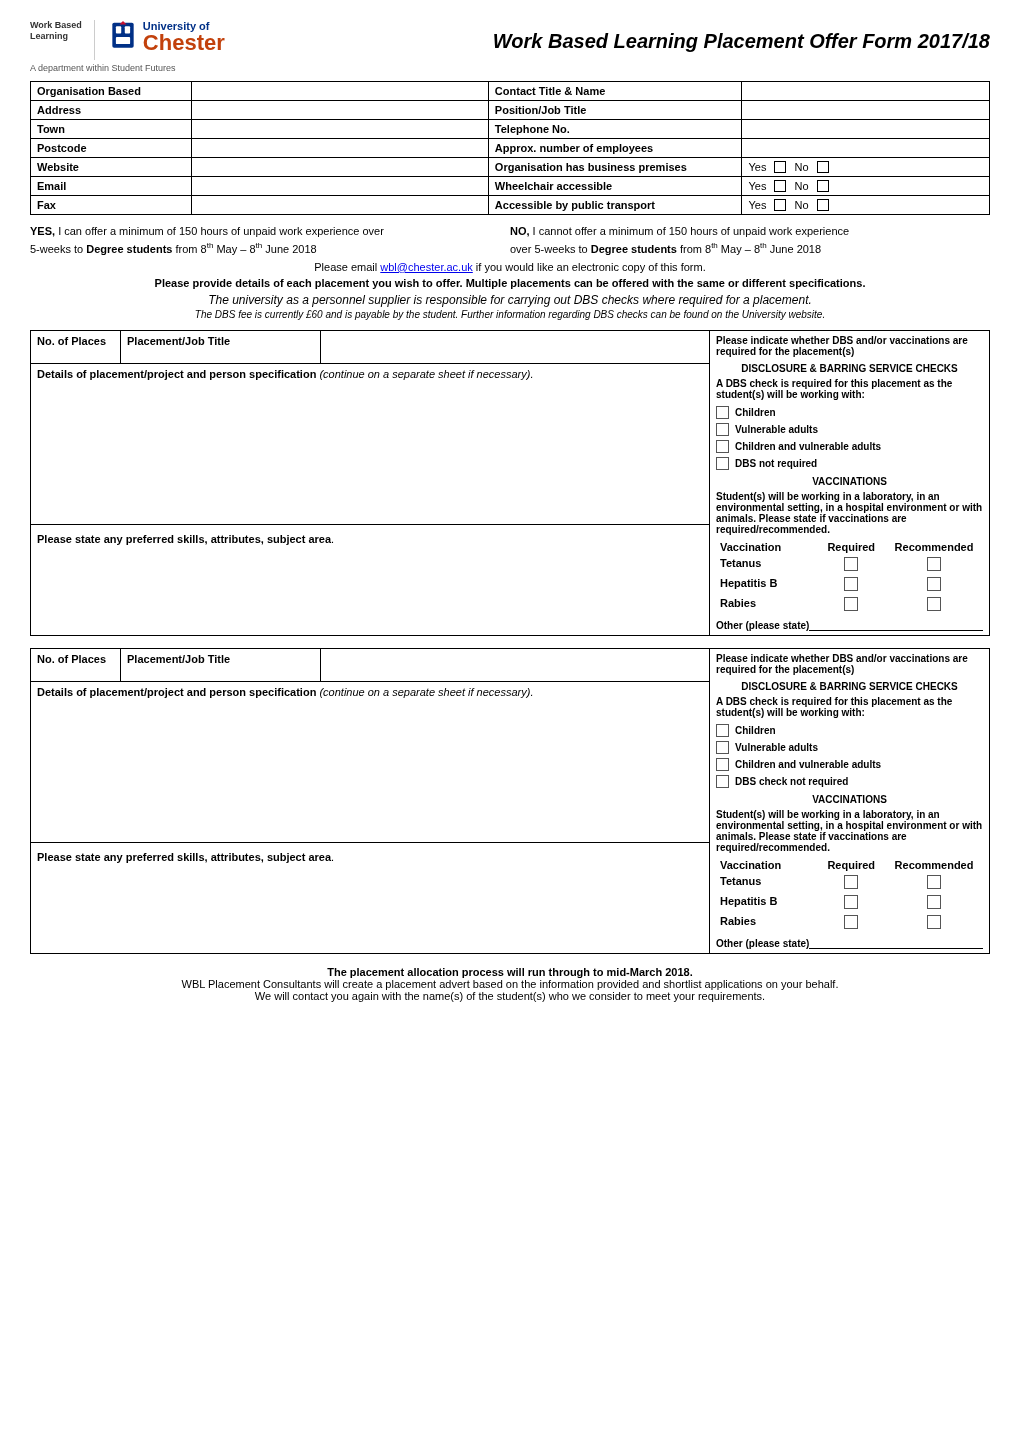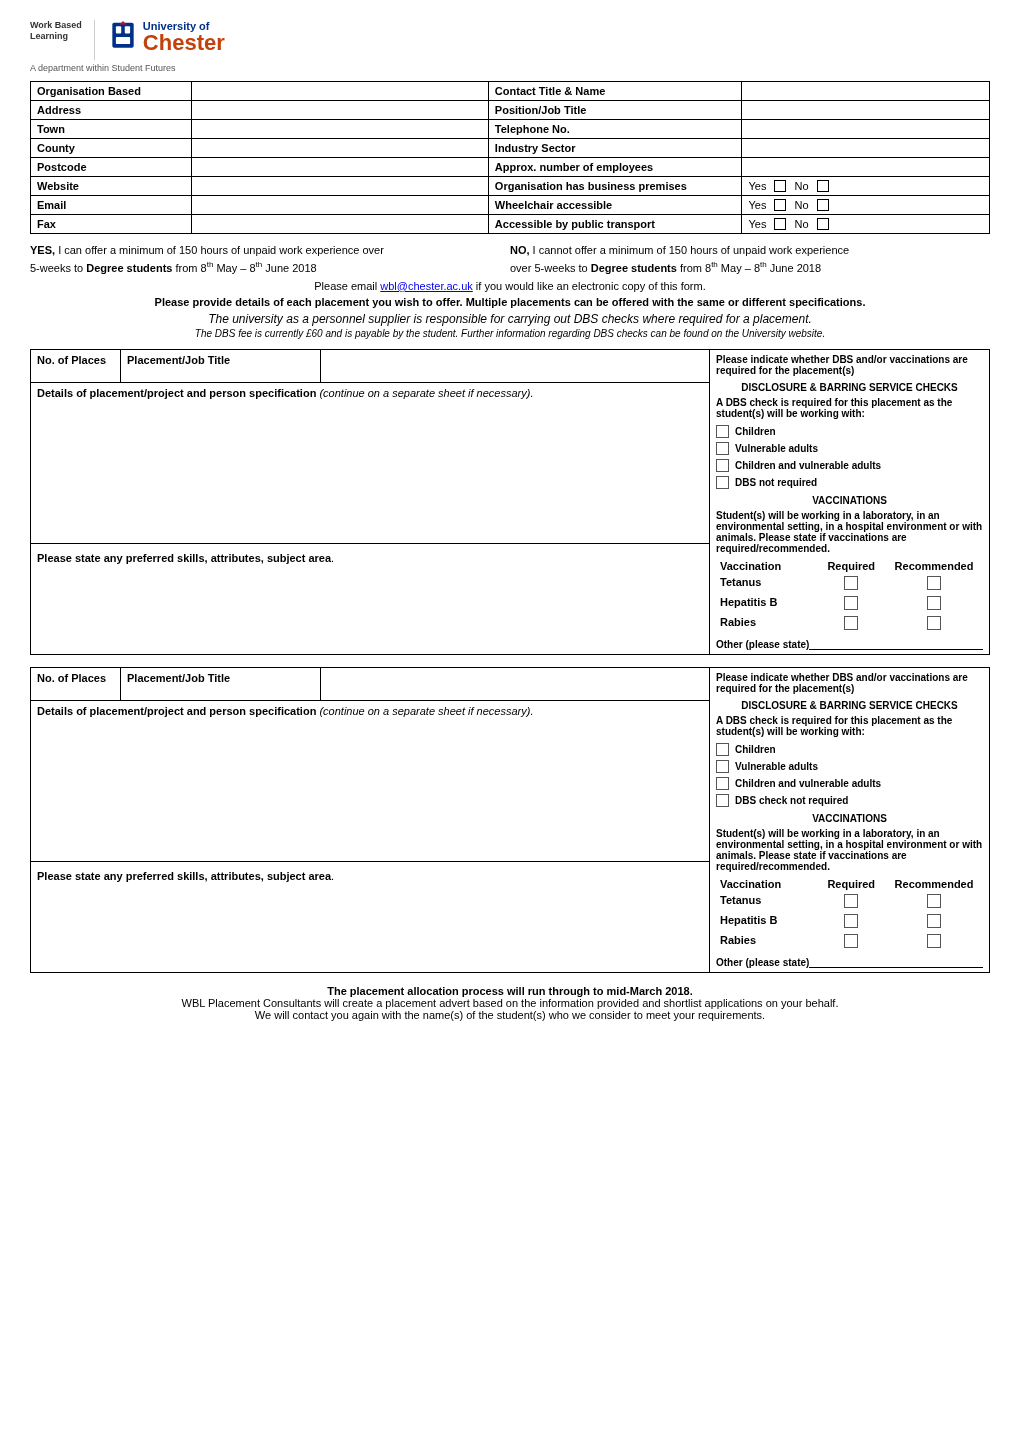--- a/index.html
+++ b/index.html
@@ -229,46 +229,41 @@
           <polygon points="16,0 20,4 12,4" fill="#c8102e"></polygon>
         </svg>
         <div>
           <div style="font-size:11px; color:#003087; font-weight:bold;">University of</div>
           <div style="font-size:22px; color:#c2410c; font-weight:bold; line-height:1;">Chester</div>
         </div>
       </div>
     </div>
     <div class="dept-text">A department within Student Futures</div>
   </div>
+  <div class="page-title">Work Based Learning Placement Offer Form 2017/18</div>
 </div>
 
 <table class="form-table">
   <tbody>
       <tr>
     <td class="label-cell">Organisation Based</td>
     <td class="value-cell"></td>
     <td class="right-label-cell">Contact Title &amp; Name</td>
     <td class="right-value-cell"></td>
   </tr>
   <tr>
     <td class="label-cell">Address</td>
     <td class="value-cell"></td>
     <td class="right-label-cell">Position/Job Title</td>
     <td class="right-value-cell"></td>
   </tr>
   <tr>
     <td class="label-cell">Town</td>
     <td class="value-cell"></td>
     <td class="right-label-cell">Telephone No.</td>
-    <td class="right-value-cell"></td>
-  </tr>
-  <tr>
-    <td class="label-cell">County</td>
-    <td class="value-cell"></td>
-    <td class="right-label-cell">Industry Sector</td>
     <td class="right-value-cell"></td>
   </tr>
   <tr>
     <td class="label-cell">Postcode</td>
     <td class="value-cell"></td>
     <td class="right-label-cell">Approx. number of employees</td>
     <td class="right-value-cell"></td>
   </tr>
   <tr>
     <td class="label-cell">Website</td>

